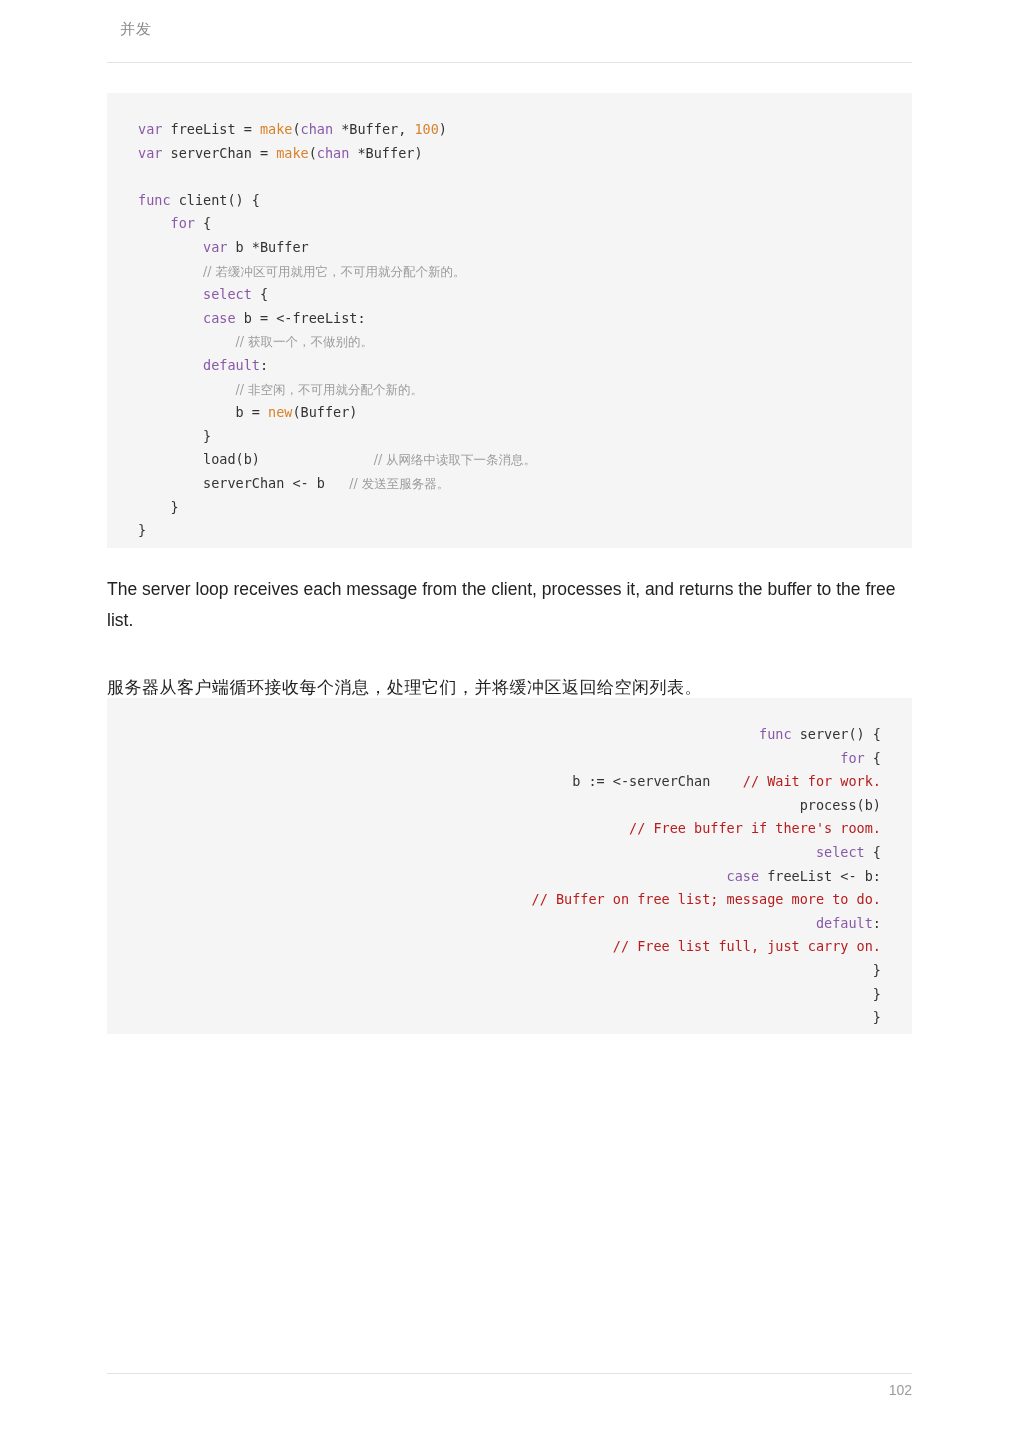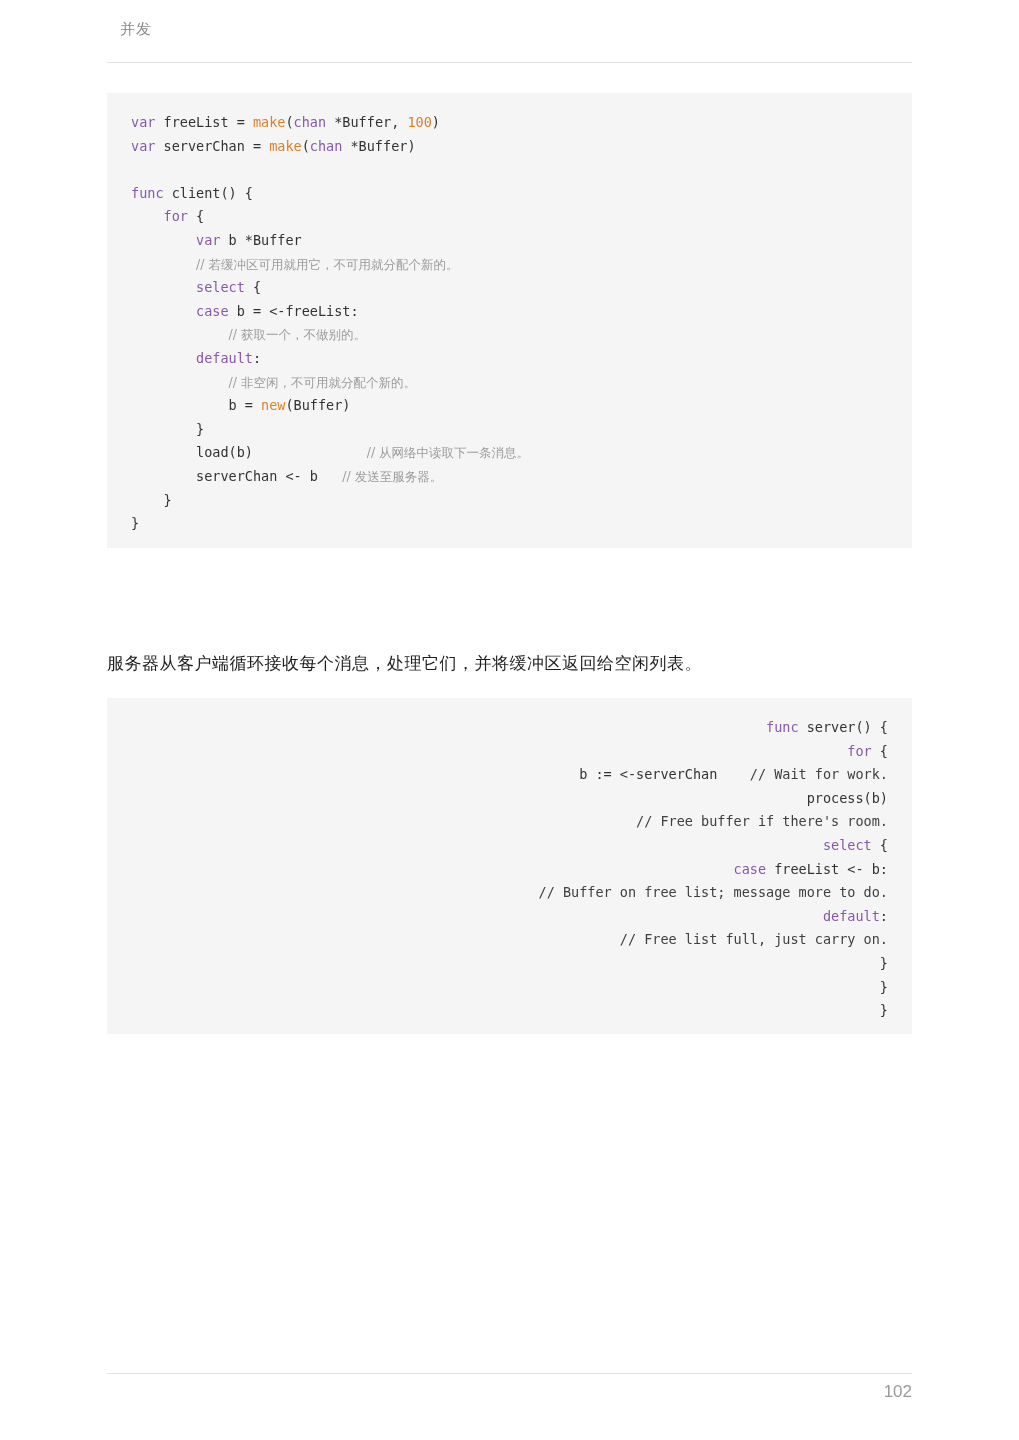--- a/index.html
+++ b/index.html
@@ -39,46 +39,46 @@
     top: 1373px;
     width: 805px;
     height: 1px;
     background: #e2e2e2;
   }
   .page-number {
     position: absolute;
     right: 107px;
     top: 1382px;
     font-family: "Liberation Sans", sans-serif;
-    font-size: 17px;
+    font-size: 14px;
     color: #9a9a9a;
   }
   .codeblock {
     position: absolute;
     left: 107px;
     width: 805px;
     background: #f5f5f5;
     box-sizing: border-box;
     padding: 14px 0 14px 0;
   }
   .codeblock pre {
-    margin: 4px;
+    margin: 11px;
     padding: 0 20px;
     font-family: "DejaVu Sans Mono", monospace;
     font-size: 13.5px;
     line-height: 23.6px;
     color: #333333;
     white-space: pre;
     tab-size: 4;
   }
   .kw   { color: #8959a8; }      
   .fn   { color: #d9822b; }      
   .type { color: #8959a8; }      
   .num  { color: #d9822b; }      
-  .cmt  { color: #404040; }      
+  .cmt  { color: #b91c1c; }      
   .cmt-cn { color: #9b9b9b; font-family: "DejaVu Serif", serif; font-size: 12.5px; }
   .para {
     position: absolute;
     left: 107px;
     width: 805px;
     font-family: "Liberation Sans", sans-serif;
     font-size: 17.5px;
     line-height: 31px;
     color: #222222;
   }
@@ -115,22 +115,23 @@
         <span class="kw">default</span>:
             <span class="cmt-cn">// 非空闲，不可用就分配个新的。</span>
             b = <span class="fn">new</span>(Buffer)
         }
         load(b)              <span class="cmt-cn">// 从网络中读取下一条消息。</span>
         serverChan &lt;- b   <span class="cmt-cn">// 发送至服务器。</span>
     }
 }</pre>
   </div>
 
+  <div class="para" style="top: 574px;">The server loop receives each message from the client, processes it, and returns the buffer to the free list.</div>
 
-  <div class="para-cn" style="top: 648px;">服务器从客户端循环接收每个消息，处理它们，并将缓冲区返回给空闲列表。</div>
+  <div class="para-cn" style="top: 672px;">服务器从客户端循环接收每个消息，处理它们，并将缓冲区返回给空闲列表。</div>
 
   <div class="codeblock" style="top: 698px; height: 336px; text-align: right;">
     <pre><span class="kw">func</span> server() {
     <span class="kw">for</span> {
         b := &lt;-serverChan    <span class="cmt">// Wait for work.</span>
         process(b)
         <span class="cmt">// Free buffer if there's room.</span>
         <span class="kw">select</span> {
         <span class="kw">case</span> freeList &lt;- b:
             <span class="cmt">// Buffer on free list; message more to do.</span>

